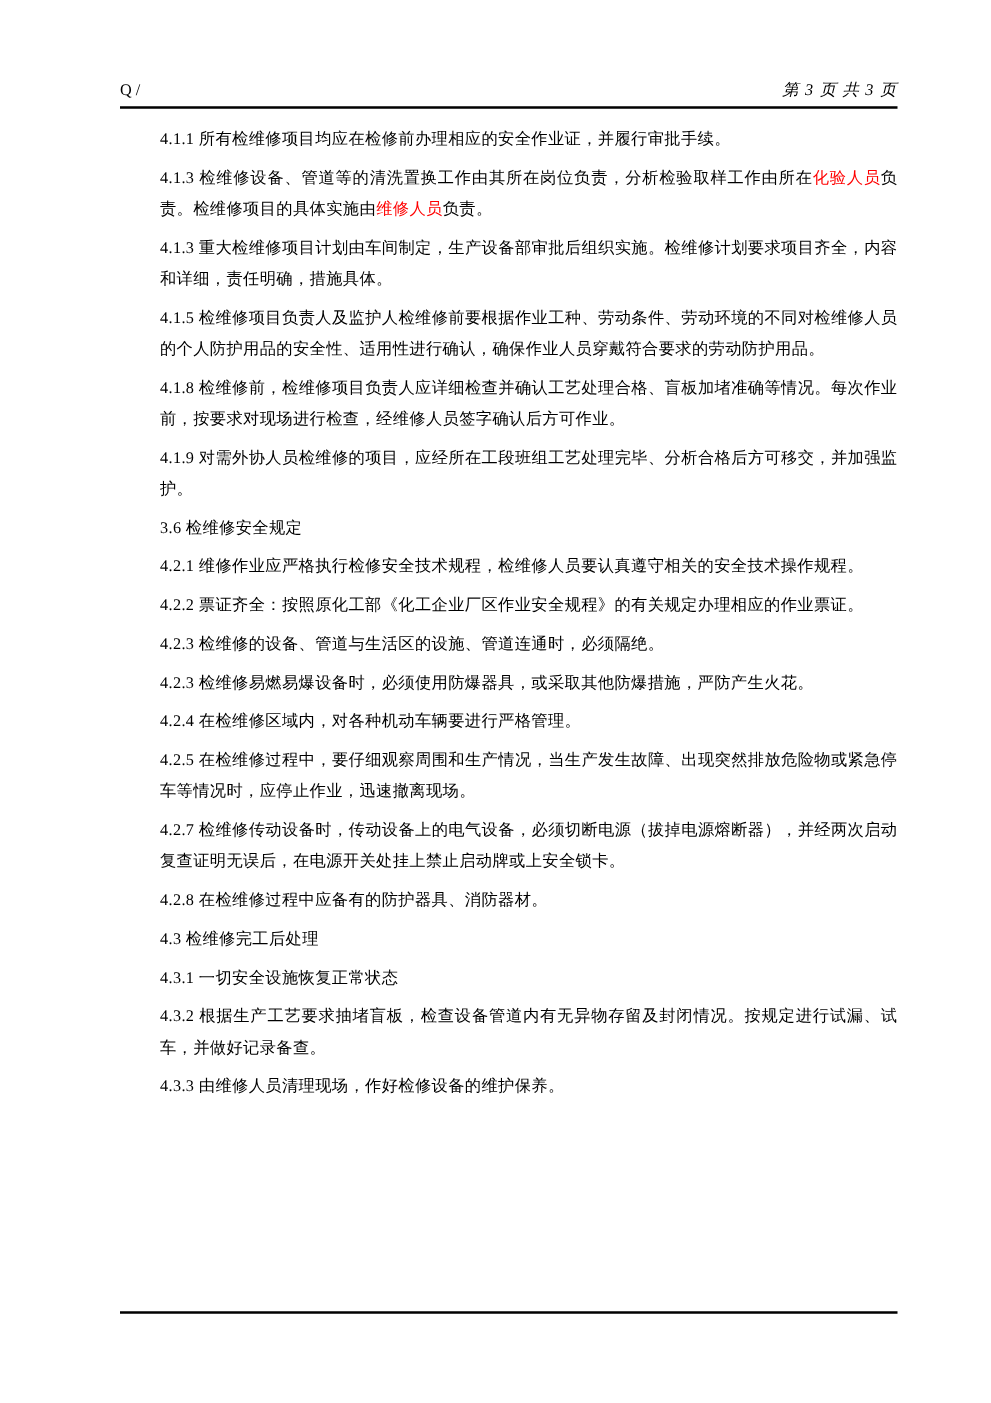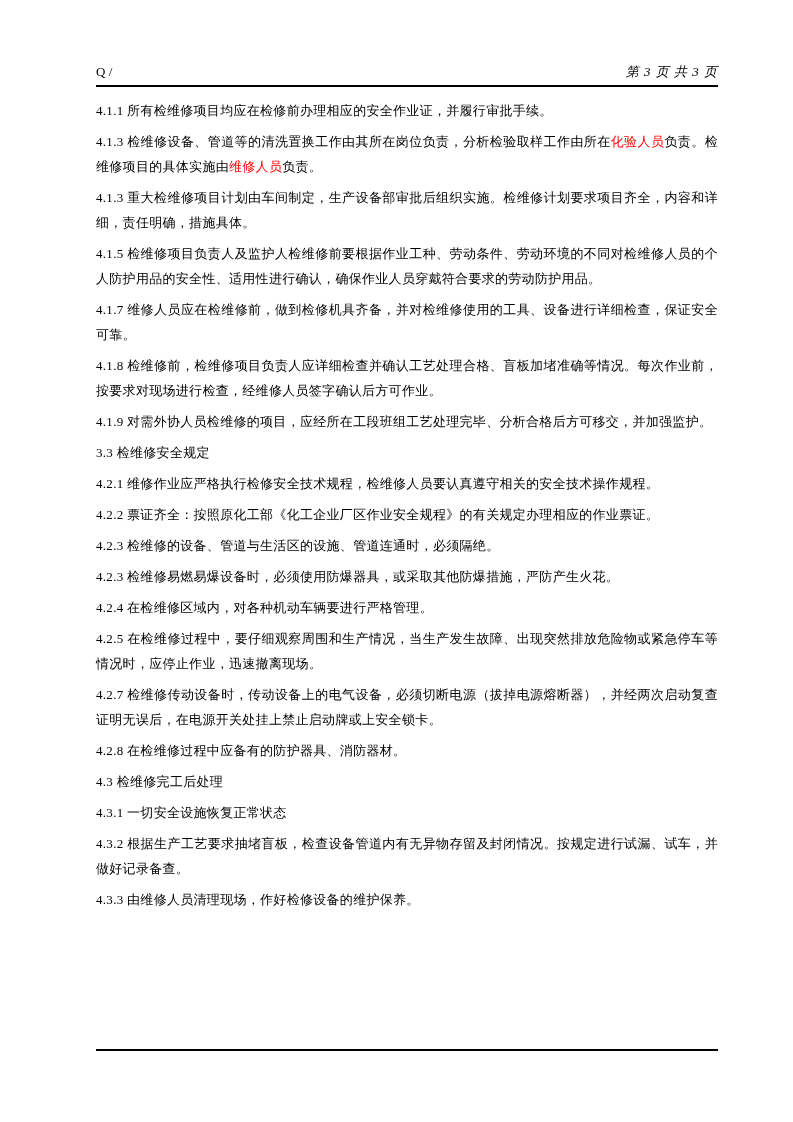--- a/index.html
+++ b/index.html
@@ -30,20 +30,21 @@
     line-height: 16px;
     padding-bottom: 5px;
     border-bottom: 2px solid #000000;
   }
   .doc-header .right {
     letter-spacing: 1px;
     font-style: italic;
   }
   .doc-body {
     margin-top: 11px;
+    margin-left: 32px;
   }
   p.para {
     font-size: 13px;
     line-height: 25px;
     margin: 0 0 6px 0;
     text-align: justify;
     text-justify: inter-ideograph;
     letter-spacing: 0.3px;
     word-break: break-all;
   }
@@ -65,24 +66,23 @@
   <div class="content">
     <div class="doc-header">
       <span class="left">Q /</span>
       <span class="right">第  3  页  共  3  页</span>
     </div>
     <div class="doc-body">
         <p class="para"><span class="">4.1.1 所有检维修项目均应在检修前办理相应的安全作业证，并履行审批手续。</span></p>
         <p class="para"><span class="">4.1.3 检维修设备、管道等的清洗置换工作由其所在岗位负责，分析检验取样工作由所在</span><span class="red">化验人员</span><span class="">负责。检维修项目的具体实施由</span><span class="red">维修人员</span><span class="">负责。</span></p>
         <p class="para"><span class="">4.1.3 重大检维修项目计划由车间制定，生产设备部审批后组织实施。检维修计划要求项目齐全，内容和详细，责任明确，措施具体。</span></p>
         <p class="para"><span class="">4.1.5 检维修项目负责人及监护人检维修前要根据作业工种、劳动条件、劳动环境的不同对检维修人员的个人防护用品的安全性、适用性进行确认，确保作业人员穿戴符合要求的劳动防护用品。</span></p>
-        <p class="para"><span class="">4.1.7 维修人员应在检维修前，做到检修机具齐备，并对检维修使用的工具、设备进行详细检查，保证安全可靠。</span></p>
         <p class="para"><span class="">4.1.8 检维修前，检维修项目负责人应详细检查并确认工艺处理合格、盲板加堵准确等情况。每次作业前，按要求对现场进行检查，经维修人员签字确认后方可作业。</span></p>
         <p class="para"><span class="">4.1.9 对需外协人员检维修的项目，应经所在工段班组工艺处理完毕、分析合格后方可移交，并加强监护。</span></p>
-        <p class="para"><span class="">3.3  检维修安全规定</span></p>
+        <p class="para"><span class="">3.6  检维修安全规定</span></p>
         <p class="para"><span class="">4.2.1 维修作业应严格执行检修安全技术规程，检维修人员要认真遵守相关的安全技术操作规程。</span></p>
         <p class="para"><span class="">4.2.2 票证齐全：按照原化工部《化工企业厂区作业安全规程》的有关规定办理相应的作业票证。</span></p>
         <p class="para"><span class="">4.2.3 检维修的设备、管道与生活区的设施、管道连通时，必须隔绝。</span></p>
         <p class="para"><span class="">4.2.3 检维修易燃易爆设备时，必须使用防爆器具，或采取其他防爆措施，严防产生火花。</span></p>
         <p class="para"><span class="">4.2.4 在检维修区域内，对各种机动车辆要进行严格管理。</span></p>
         <p class="para"><span class="">4.2.5 在检维修过程中，要仔细观察周围和生产情况，当生产发生故障、出现突然排放危险物或紧急停车等情况时，应停止作业，迅速撤离现场。</span></p>
         <p class="para"><span class="">4.2.7 检维修传动设备时，传动设备上的电气设备，必须切断电源（拔掉电源熔断器），并经两次启动复查证明无误后，在电源开关处挂上禁止启动牌或上安全锁卡。</span></p>
         <p class="para"><span class="">4.2.8 在检维修过程中应备有的防护器具、消防器材。</span></p>
         <p class="para"><span class="">4.3  检维修完工后处理</span></p>
         <p class="para"><span class="">4.3.1  一切安全设施恢复正常状态</span></p>

